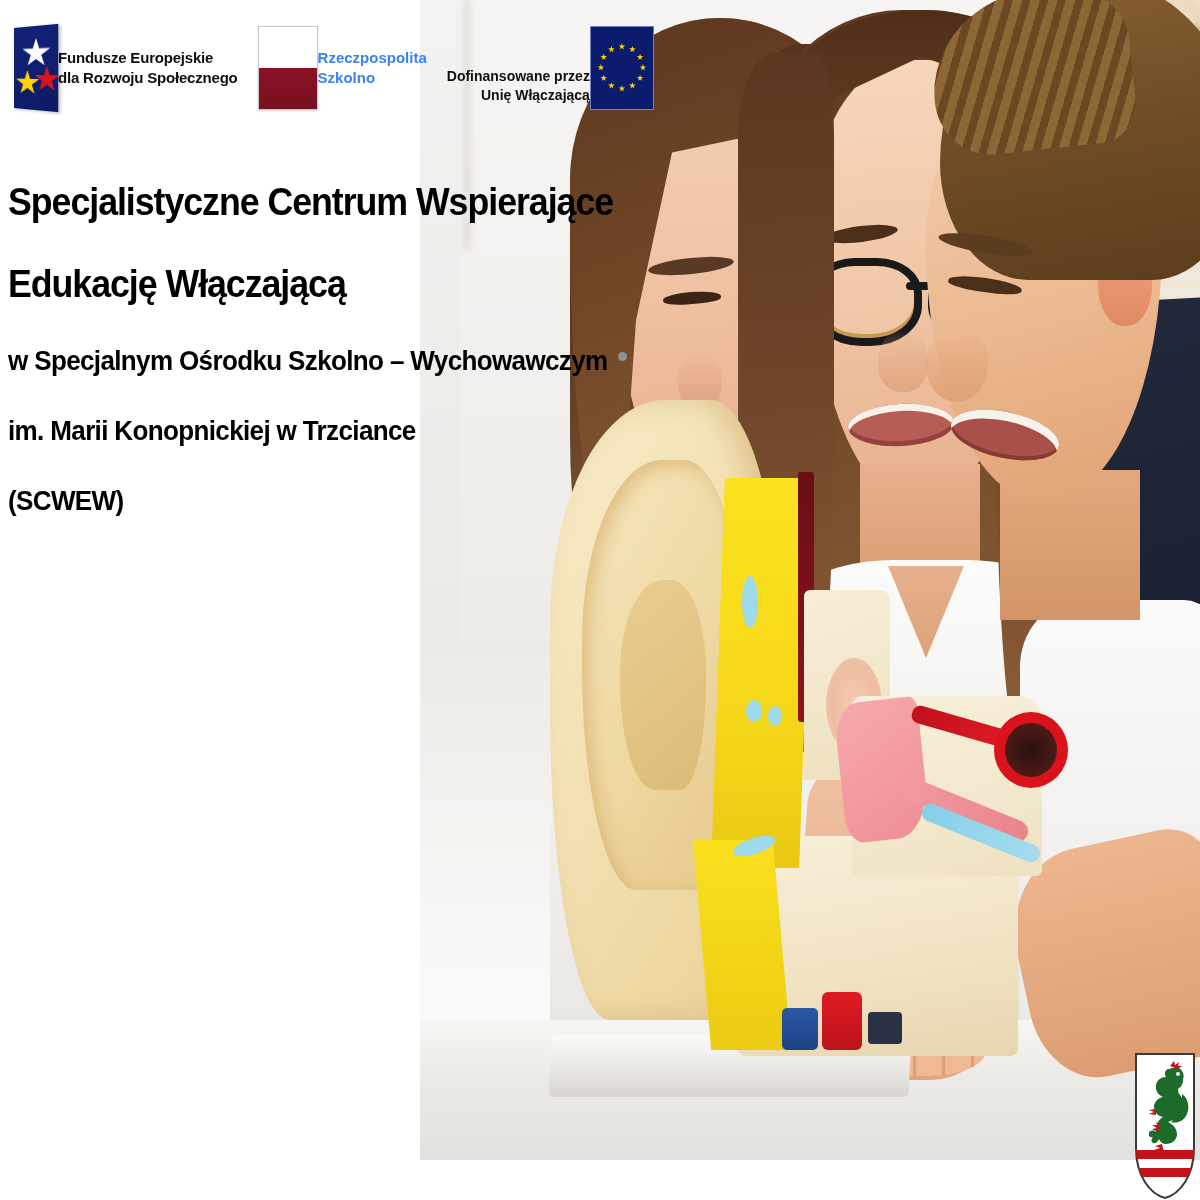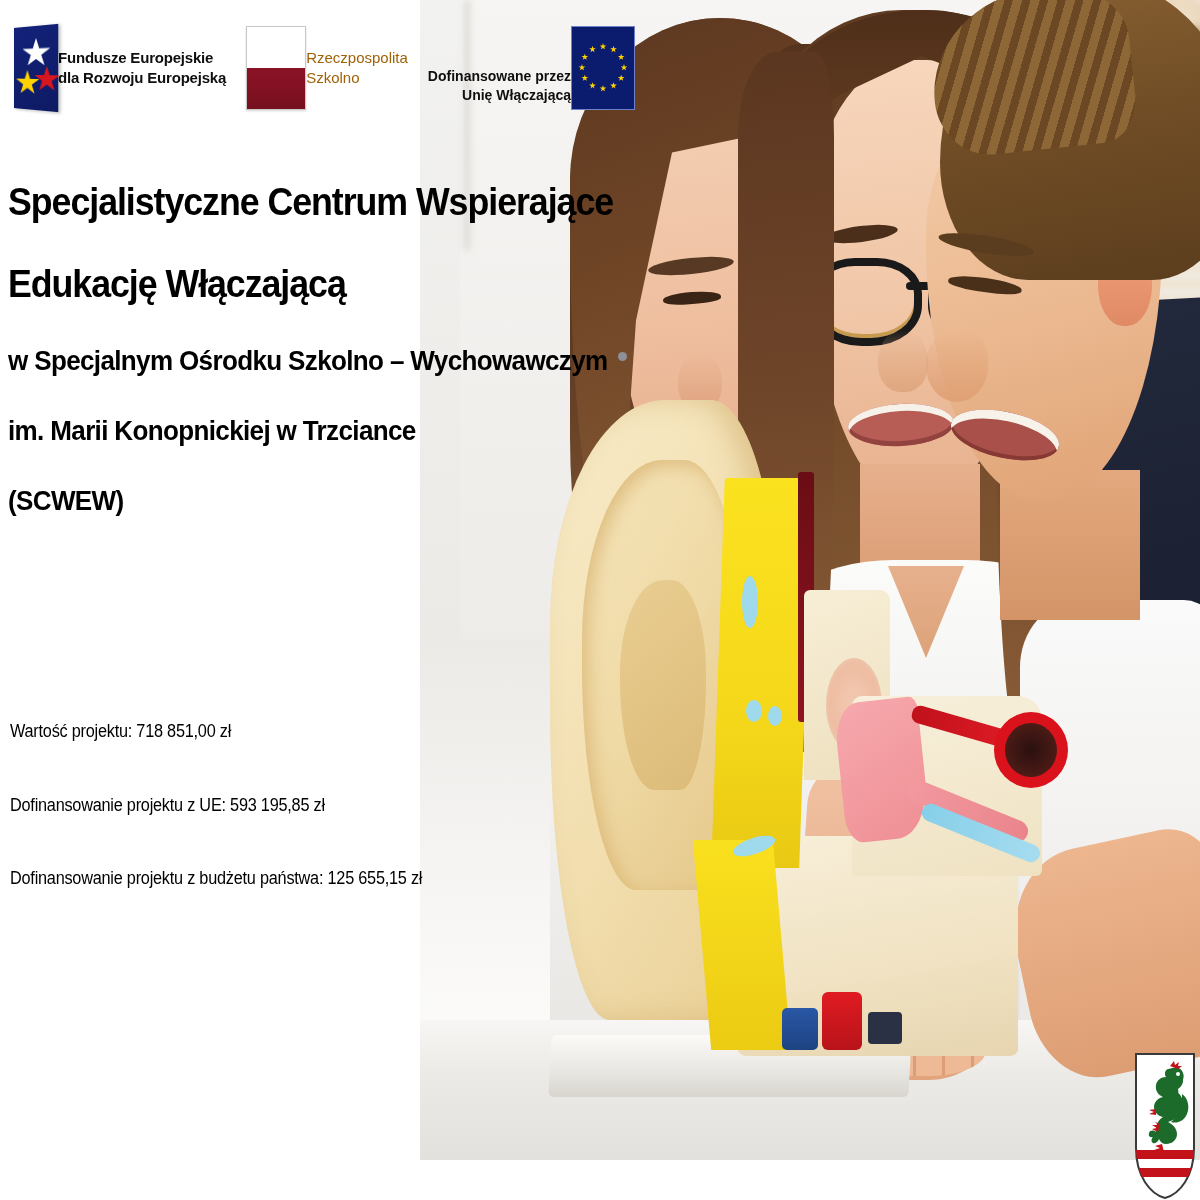--- a/index.html
+++ b/index.html
@@ -476,22 +476,22 @@
 
   .pl-flag {
     width: 58px; height: 82px;
     border: 1px solid #c9c9c9;
     flex: 0 0 auto;
     background: linear-gradient(180deg,#ffffff 0%, #ffffff 50%, #8c1226 50%, #75101f 100%);
     box-shadow: 0 1px 2px rgba(0,0,0,.18);
   }
   .pl-text {
     font-family: "Liberation Sans", sans-serif;
-    font-weight: 400; font-size: 15px; line-height: 1.32;
-    color: #a16207; white-space: nowrap;
+    font-weight: 700; font-size: 15px; line-height: 1.32;
+    color: #3b82f6; white-space: nowrap;
   }
 
   .eu-text {
     font-family: "Liberation Sans", sans-serif;
     font-weight: 700; font-size: 14px; line-height: 1.32;
     color: #0f0f0f; text-align: right; white-space: nowrap; margin-top: 36px;
   }
   .eu-flag {
     width: 62px; height: 82px; flex: 0 0 auto;
     background: #0b1b6e;
@@ -653,21 +653,21 @@
   <div class="logos">
 
     <div class="logo-block">
       <div class="fe-flag">
         <span class="star white"></span>
         <span class="star yellow"></span>
         <span class="star red"></span>
       </div>
       <div class="fe-text">
         <div>Fundusze Europejskie</div>
-        <div>dla Rozwoju Europejską</div>
+        <div>dla Rozwoju Społecznego</div>
       </div>
     </div>
 
     <div class="logo-block">
       <div class="pl-flag"></div>
       <div class="pl-text">
         <div>Rzeczpospolita</div>
         <div>Szkolno</div>
       </div>
     </div>
@@ -695,25 +695,20 @@
   </div>
 
   <div class="title-wrap">
     <div class="title-line">Specjalistyczne Centrum Wspierające</div>
     <div class="title-line">Edukację Włączającą</div>
     <div class="sub-line">w Specjalnym Ośrodku Szkolno – Wychowawczym</div>
     <div class="sub-line">im. Marii Konopnickiej w Trzciance</div>
     <div class="sub-line">(SCWEW)</div>
   </div>
 
-  <div class="finance-wrap">
-    <div class="fin-line">Wartość projektu: 718 851,00 zł</div>
-    <div class="fin-line">Dofinansowanie projektu z UE: 593 195,85 zł</div>
-    <div class="fin-line">Dofinansowanie projektu z budżetu państwa: 125 655,15 zł</div>
-  </div>
 
   <div class="coa">
     <svg viewBox="0 0 62 148" width="62" height="148">
       <defs>
         <clipPath id="shieldClip">
           <path d="M2 2 H60 V96 C60 124 46 142 31 146 C16 142 2 124 2 96 Z"></path>
         </clipPath>
       </defs>
       <path d="M2 2 H60 V96 C60 124 46 142 31 146 C16 142 2 124 2 96 Z" fill="#ffffff" stroke="#3a3a3a" stroke-width="2"></path>
       <g clip-path="url(#shieldClip)">

